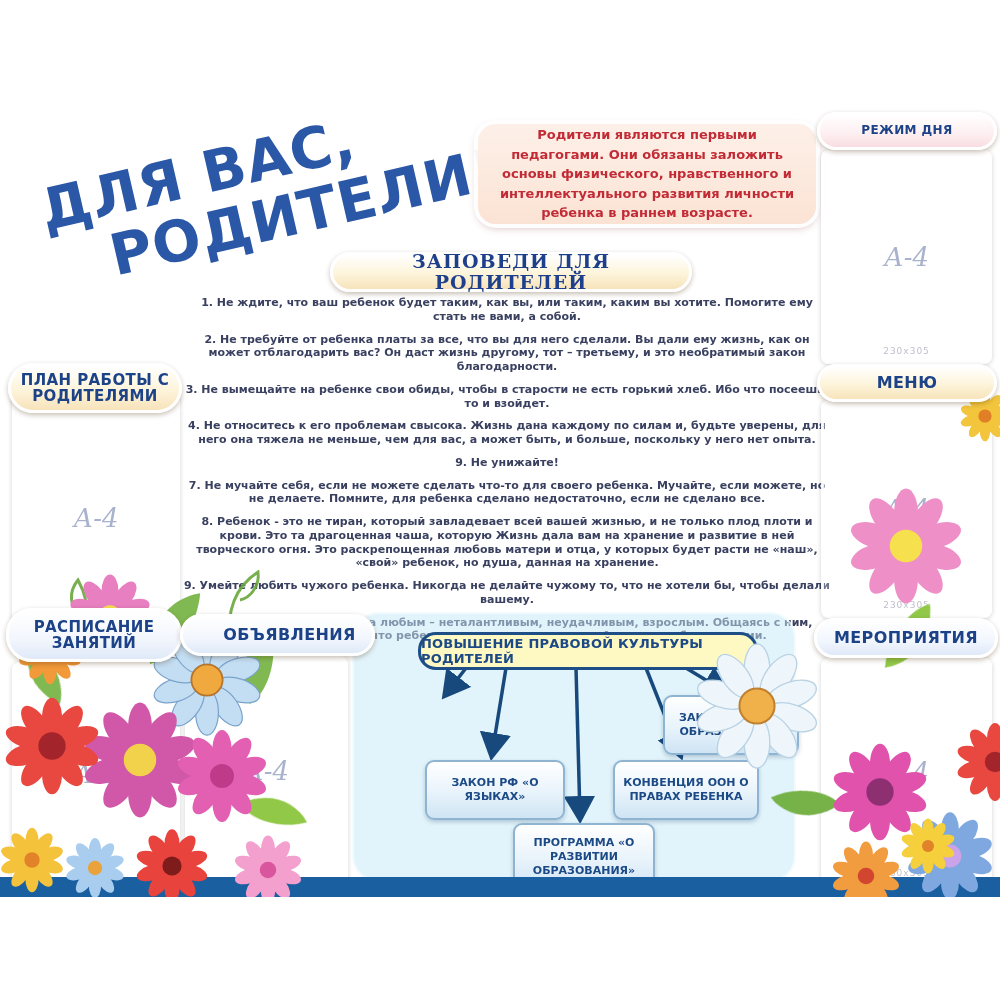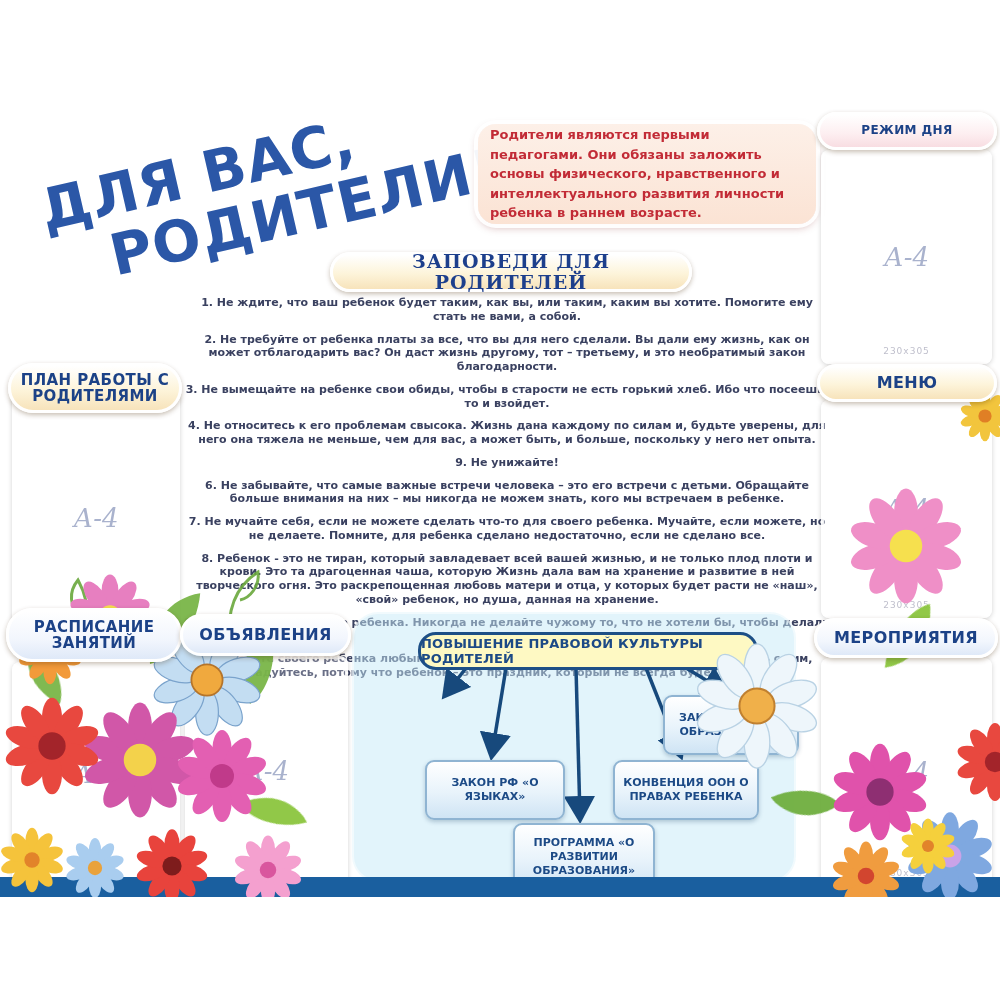--- a/index.html
+++ b/index.html
@@ -19,21 +19,21 @@
   .title .t{font-size:57px;letter-spacing:1px;white-space:nowrap;
     text-shadow:-4px -4px 0 #fff,4px -4px 0 #fff,-4px 4px 0 #fff,4px 4px 0 #fff,
       0 -4px 0 #fff,0 4px 0 #fff,-4px 0 0 #fff,4px 0 0 #fff,0 0 14px rgba(255,255,255,.9);}
   .title .t2{margin-left:58px;margin-top:-6px;}
 
   
   .intro{position:absolute;left:478px;top:20px;width:338px;height:100px;z-index:2;
     background:linear-gradient(180deg,#fdf0e8 0%,#fbe3d4 100%);
     border-radius:18px;box-shadow:0 0 0 4px rgba(255,255,255,.95),0 3px 8px rgba(120,20,20,.35);
     display:flex;align-items:center;justify-content:center;}
-  .intro p{margin:4px;padding:4px 8px;font-size:13px;font-weight:bold;
+  .intro p{margin:10px;padding:4px 8px;text-align:center;font-size:13px;font-weight:bold;
     color:#c22b36;line-height:1.5;}
 
   
   .pill{position:absolute;display:flex;align-items:center;justify-content:center;text-align:center;
     font-weight:bold;color:#1c4287;border-radius:26px;border:3px solid #fff;
     background:linear-gradient(180deg,#ffffff 0%,#fdf4da 55%,#f7e3bb 100%);
     box-shadow:0 2px 5px rgba(70,40,0,.3);font-size:15px;line-height:1.1;letter-spacing:.4px;z-index:4;}
   .pill.cool{background:linear-gradient(180deg,#ffffff 0%,#f2f6fd 60%,#dfe9f8 100%);}
   .pill.warm{background:linear-gradient(180deg,#ffffff 0%,#fdeef0 60%,#f8dde2 100%);}
 
@@ -113,21 +113,20 @@
     </div>
 
     <div class="pill zapovedi">ЗАПОВЕДИ ДЛЯ РОДИТЕЛЕЙ</div>
 
     <div class="cmd">
       <p>1. Не ждите, что ваш ребенок будет таким, как вы, или таким, каким вы хотите. Помогите ему стать не вами, а собой.</p>
       <p>2. Не требуйте от ребенка платы за все, что вы для него сделали. Вы дали ему жизнь, как он может отблагодарить вас? Он даст жизнь другому, тот – третьему, и это необратимый закон благодарности.</p>
       <p>3. Не вымещайте на ребенке свои обиды, чтобы в старости не есть горький хлеб. Ибо что посеешь, то и взойдет.</p>
       <p>4. Не относитесь к его проблемам свысока. Жизнь дана каждому по силам и, будьте уверены, для него она тяжела не меньше, чем для вас, а может быть, и больше, поскольку у него нет опыта.</p>
       <p>9. Не унижайте!</p>
-      <p>6. Не забывайте, что самые важные встречи человека – это его встречи с детьми. Обращайте больше внимания на них – мы никогда не можем знать, кого мы встречаем в ребенке.</p>
       <p>7. Не мучайте себя, если не можете сделать что-то для своего ребенка. Мучайте, если можете, но не делаете. Помните, для ребенка сделано недостаточно, если не сделано все.</p>
       <p>8. Ребенок - это не тиран, который завладевает всей вашей жизнью, и не только плод плоти и крови. Это та драгоценная чаша, которую Жизнь дала вам на хранение и развитие в ней творческого огня. Это раскрепощенная любовь матери и отца, у которых будет расти не «наш», «свой» ребенок, но душа, данная на хранение.</p>
       <p>9. Умейте любить чужого ребенка. Никогда не делайте чужому то, что не хотели бы, чтобы делали вашему.</p>
       <p>10. Любите своего ребенка любым – неталантливым, неудачливым, взрослым. Общаясь с ним, радуйтесь, потому что ребенок – это праздник, который не всегда будет с вами.</p>
     </div>
 
     <div class="pill warm" style="left:817px;top:8px;width:174px;height:32px;font-size:12px;">РЕЖИМ ДНЯ</div>
     <div class="pocket" style="left:821px;top:46px;width:165px;height:208px;">
       <span class="a4">А-4</span>
       <span class="size">230x305</span>
@@ -150,21 +149,21 @@
       <span class="a4">А-4</span>
       <span class="size">230x305</span>
     </div>
 
     <div class="pill cool" style="left:6px;top:504px;width:170px;height:48px;">РАСПИСАНИЕ ЗАНЯТИЙ</div>
     <div class="pocket" style="left:12px;top:558px;width:162px;height:218px;">
       <span class="a4">А-4</span>
       <span class="size">230x305</span>
     </div>
 
-    <div class="pill cool" style="left:180px;top:510px;width:165px;height:36px;font-size:16px;">ОБЪЯВЛЕНИЯ</div>
+    <div class="pill cool" style="left:180px;top:510px;width:165px;height:36px;font-size:16px;padding-left:24px;">ОБЪЯВЛЕНИЯ</div>
     <div class="pocket" style="left:185px;top:552px;width:157px;height:224px;">
       <span class="a4">А-4</span>
       <span class="size">230x305</span>
     </div>
 
     <div class="flow">
       <svg class="arrows" viewBox="0 0 440 266">
         <defs>
           <marker id="ah" markerWidth="9" markerHeight="9" refX="6" refY="4.5" orient="auto">
             <path d="M0,0 L8,4.5 L0,9 z" fill="#17497c"></path>

